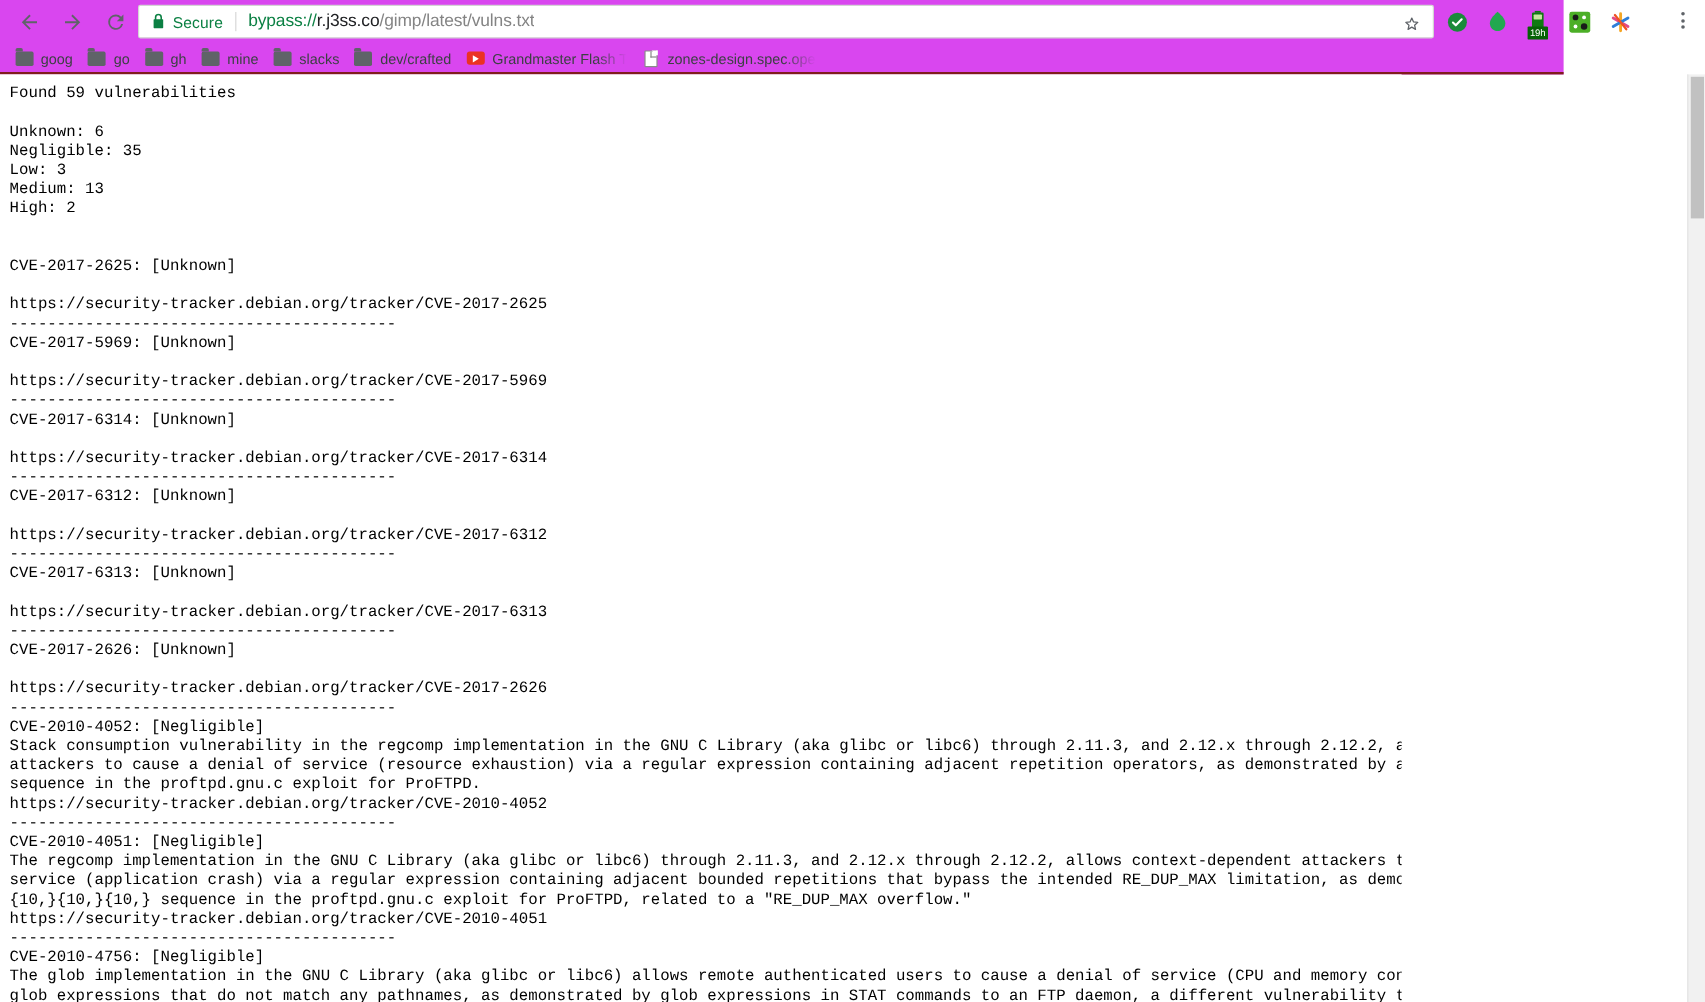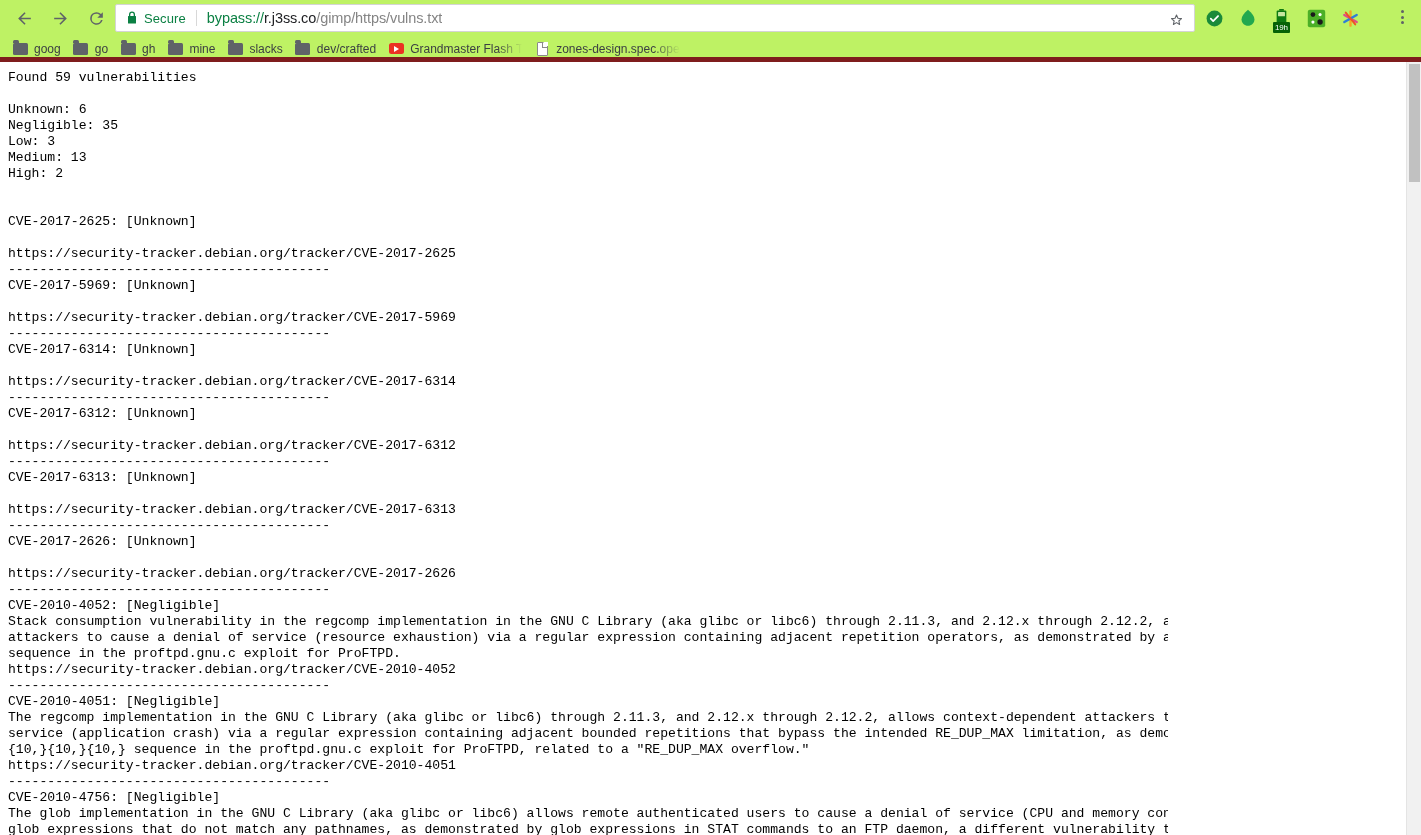--- a/index.html
+++ b/index.html
@@ -8,23 +8,23 @@
     overflow: hidden;
     background: #ffffff;
     font-family: "Liberation Sans", sans-serif;
   }
 
   #app { position: relative; width: 1421px; height: 835px; overflow: hidden; }
 
   
   .chrome {
     position: absolute; top: 0; left: 0;
-    width: 1421px; height: 62px;
-    background: #bef264;
-    border-bottom: 5px solid #7f1d1d;
+    width: 1303px; height: 62px;
+    background: #d946ef;
+    border-bottom: 2px solid #7f1d1d;
     box-sizing: border-box;
   }
 
   
   .toolbar {
     position: absolute; top: 0; left: 0;
     width: 1421px; height: 36px;
     display: flex; align-items: center;
   }
   .navbtn {
@@ -284,21 +284,21 @@
       <div class="omnibox">
         <span class="lock-wrap">
           <svg class="lock-glyph" width="12" height="14" viewBox="0 0 24 28">
             <path d="M12 1a6 6 0 0 0-6 6v3H5a1 1 0 0 0-1 1v13a1 1 0 0 0 1 1h14a1 1 0 0 0 1-1V11a1 1 0 0 0-1-1h-1V7a6 6 0 0 0-6-6zm0 2.6A3.4 3.4 0 0 1 15.4 7v3H8.6V7A3.4 3.4 0 0 1 12 3.6z" fill="#0b8043"></path>
           </svg>
           <span class="secure-label">Secure</span>
         </span>
 
         <span class="omni-sep"></span>
 
-        <span class="url"><span class="scheme">bypass://</span><span class="host">r.j3ss.co</span><span class="path">/gimp/https/vulns.txt</span></span>
+        <span class="url"><span class="scheme">bypass://</span><span class="host">r.j3ss.co</span><span class="path">/gimp/latest/vulns.txt</span></span>
 
         <span class="star-btn">
           <svg width="17" height="17" viewBox="0 0 24 24">
             <path d="M12 4.3l2.06 4.58 4.99.47-3.76 3.33 1.09 4.9L12 14.98l-4.38 2.6 1.09-4.9-3.76-3.33 4.99-.47L12 4.3z" fill="none" stroke="#5f6368" stroke-width="1.5" stroke-linejoin="round"></path>
           </svg>
         </span>
       </div>
 
       <div class="ext-strip">
 

